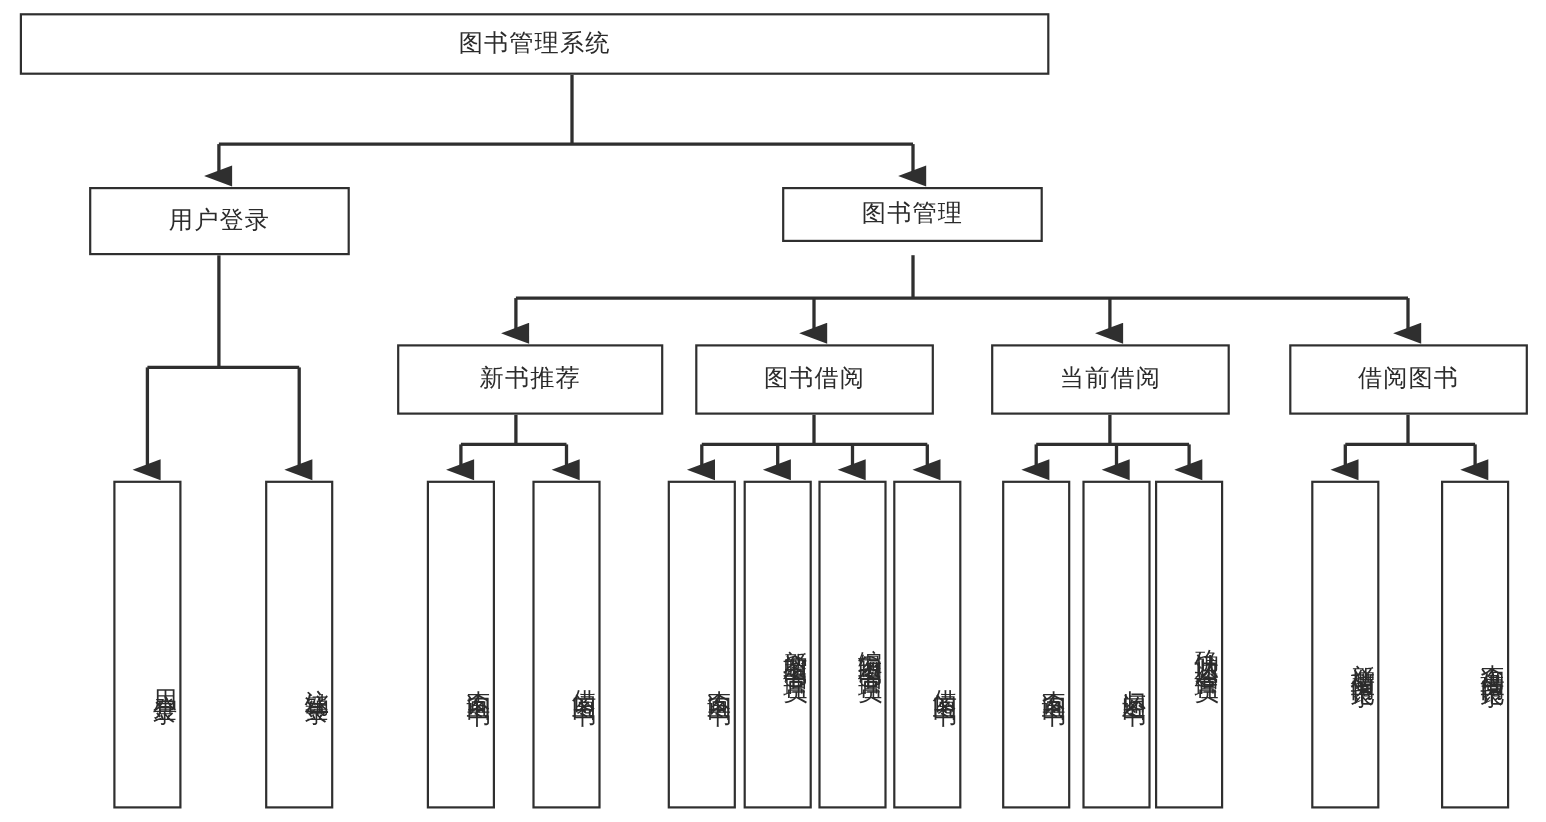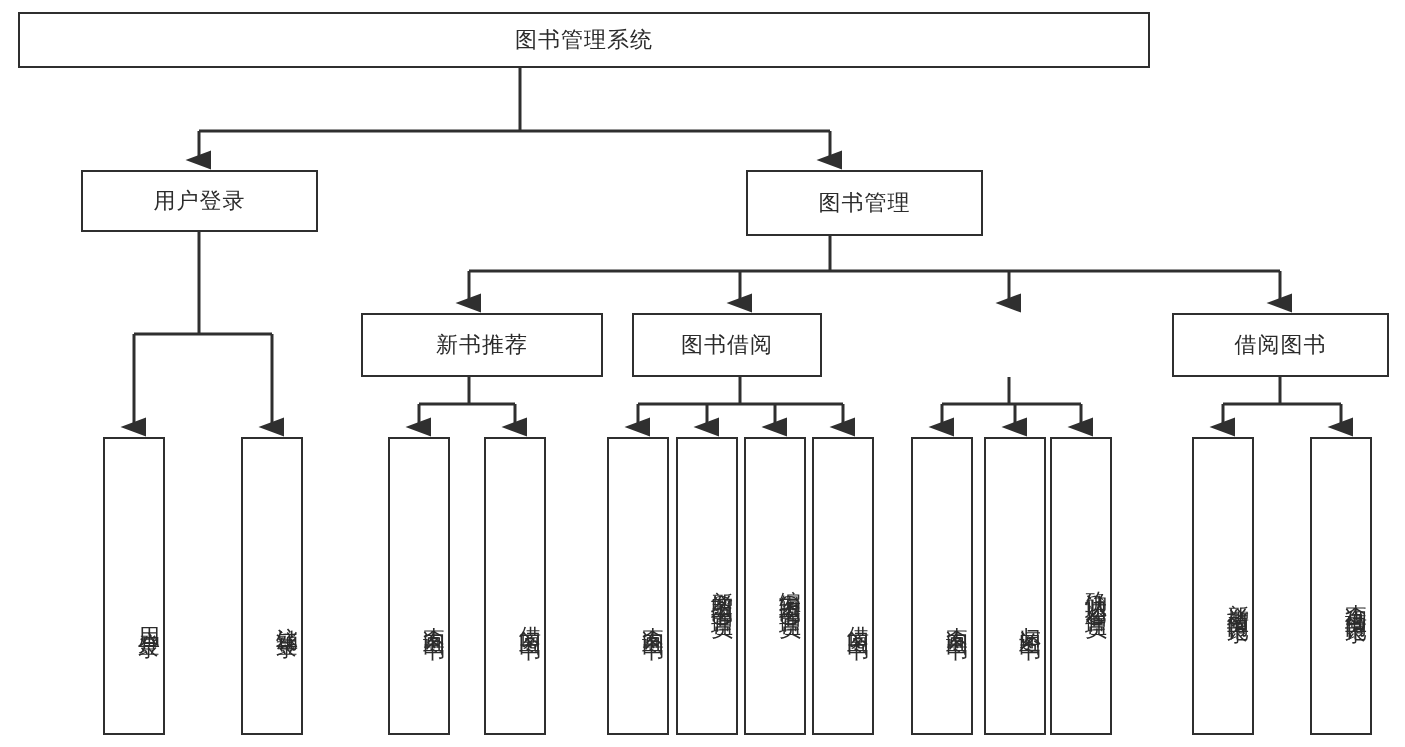--- a/index.html
+++ b/index.html
@@ -117,36 +117,39 @@
       <path d="M1015,404 L1015,427" marker-end="url(#arrow)"></path>
       <path d="M1081,404 L1081,427" marker-end="url(#arrow)"></path>
 
       <path d="M1280,377 L1280,404"></path>
       <path d="M1223,404 L1341,404"></path>
       <path d="M1223,404 L1223,427" marker-end="url(#arrow)"></path>
       <path d="M1341,404 L1341,427" marker-end="url(#arrow)"></path>
     </g>
   </svg>
 
-  <div class="node horiz" style="left:18px; top:12px; width:1132px; height:56px;">
+  <div class="node horiz" style="left:18px; top:12px; width:936px; height:56px;">
     <span>图书管理系统</span>
   </div>
 
   <div class="node horiz" style="left:81px; top:170px; width:237px; height:62px;">
     <span>用户登录</span>
   </div>
-  <div class="node horiz" style="left:746px; top:170px; width:237px; height:66px;">
+  <div class="node horiz" style="left:711px; top:170px; width:237px; height:50px;">
     <span>图书管理</span>
   </div>
 
   <div class="node horiz" style="left:361px; top:313px; width:242px; height:64px;">
     <span>新书推荐</span>
   </div>
-  <div class="node horiz" style="left:632px; top:313px; width:190px; height:64px;">
+  <div class="node horiz" style="left:632px; top:313px; width:217px; height:64px;">
     <span>图书借阅</span>
+  </div>
+  <div class="node horiz" style="left:901px; top:313px; width:217px; height:64px;">
+    <span>当前借阅</span>
   </div>
   <div class="node horiz" style="left:1172px; top:313px; width:217px; height:64px;">
     <span>借阅图书</span>
   </div>
 
   <div class="node vert" style="left:103px; top:437px; width:62px; height:298px; padding-top:62px;">
     <span class="vlabel">用户登录</span>
   </div>
   <div class="node vert" style="left:241px; top:437px; width:62px; height:298px; padding-top:62px;">
     <span class="vlabel">注销登录</span>

